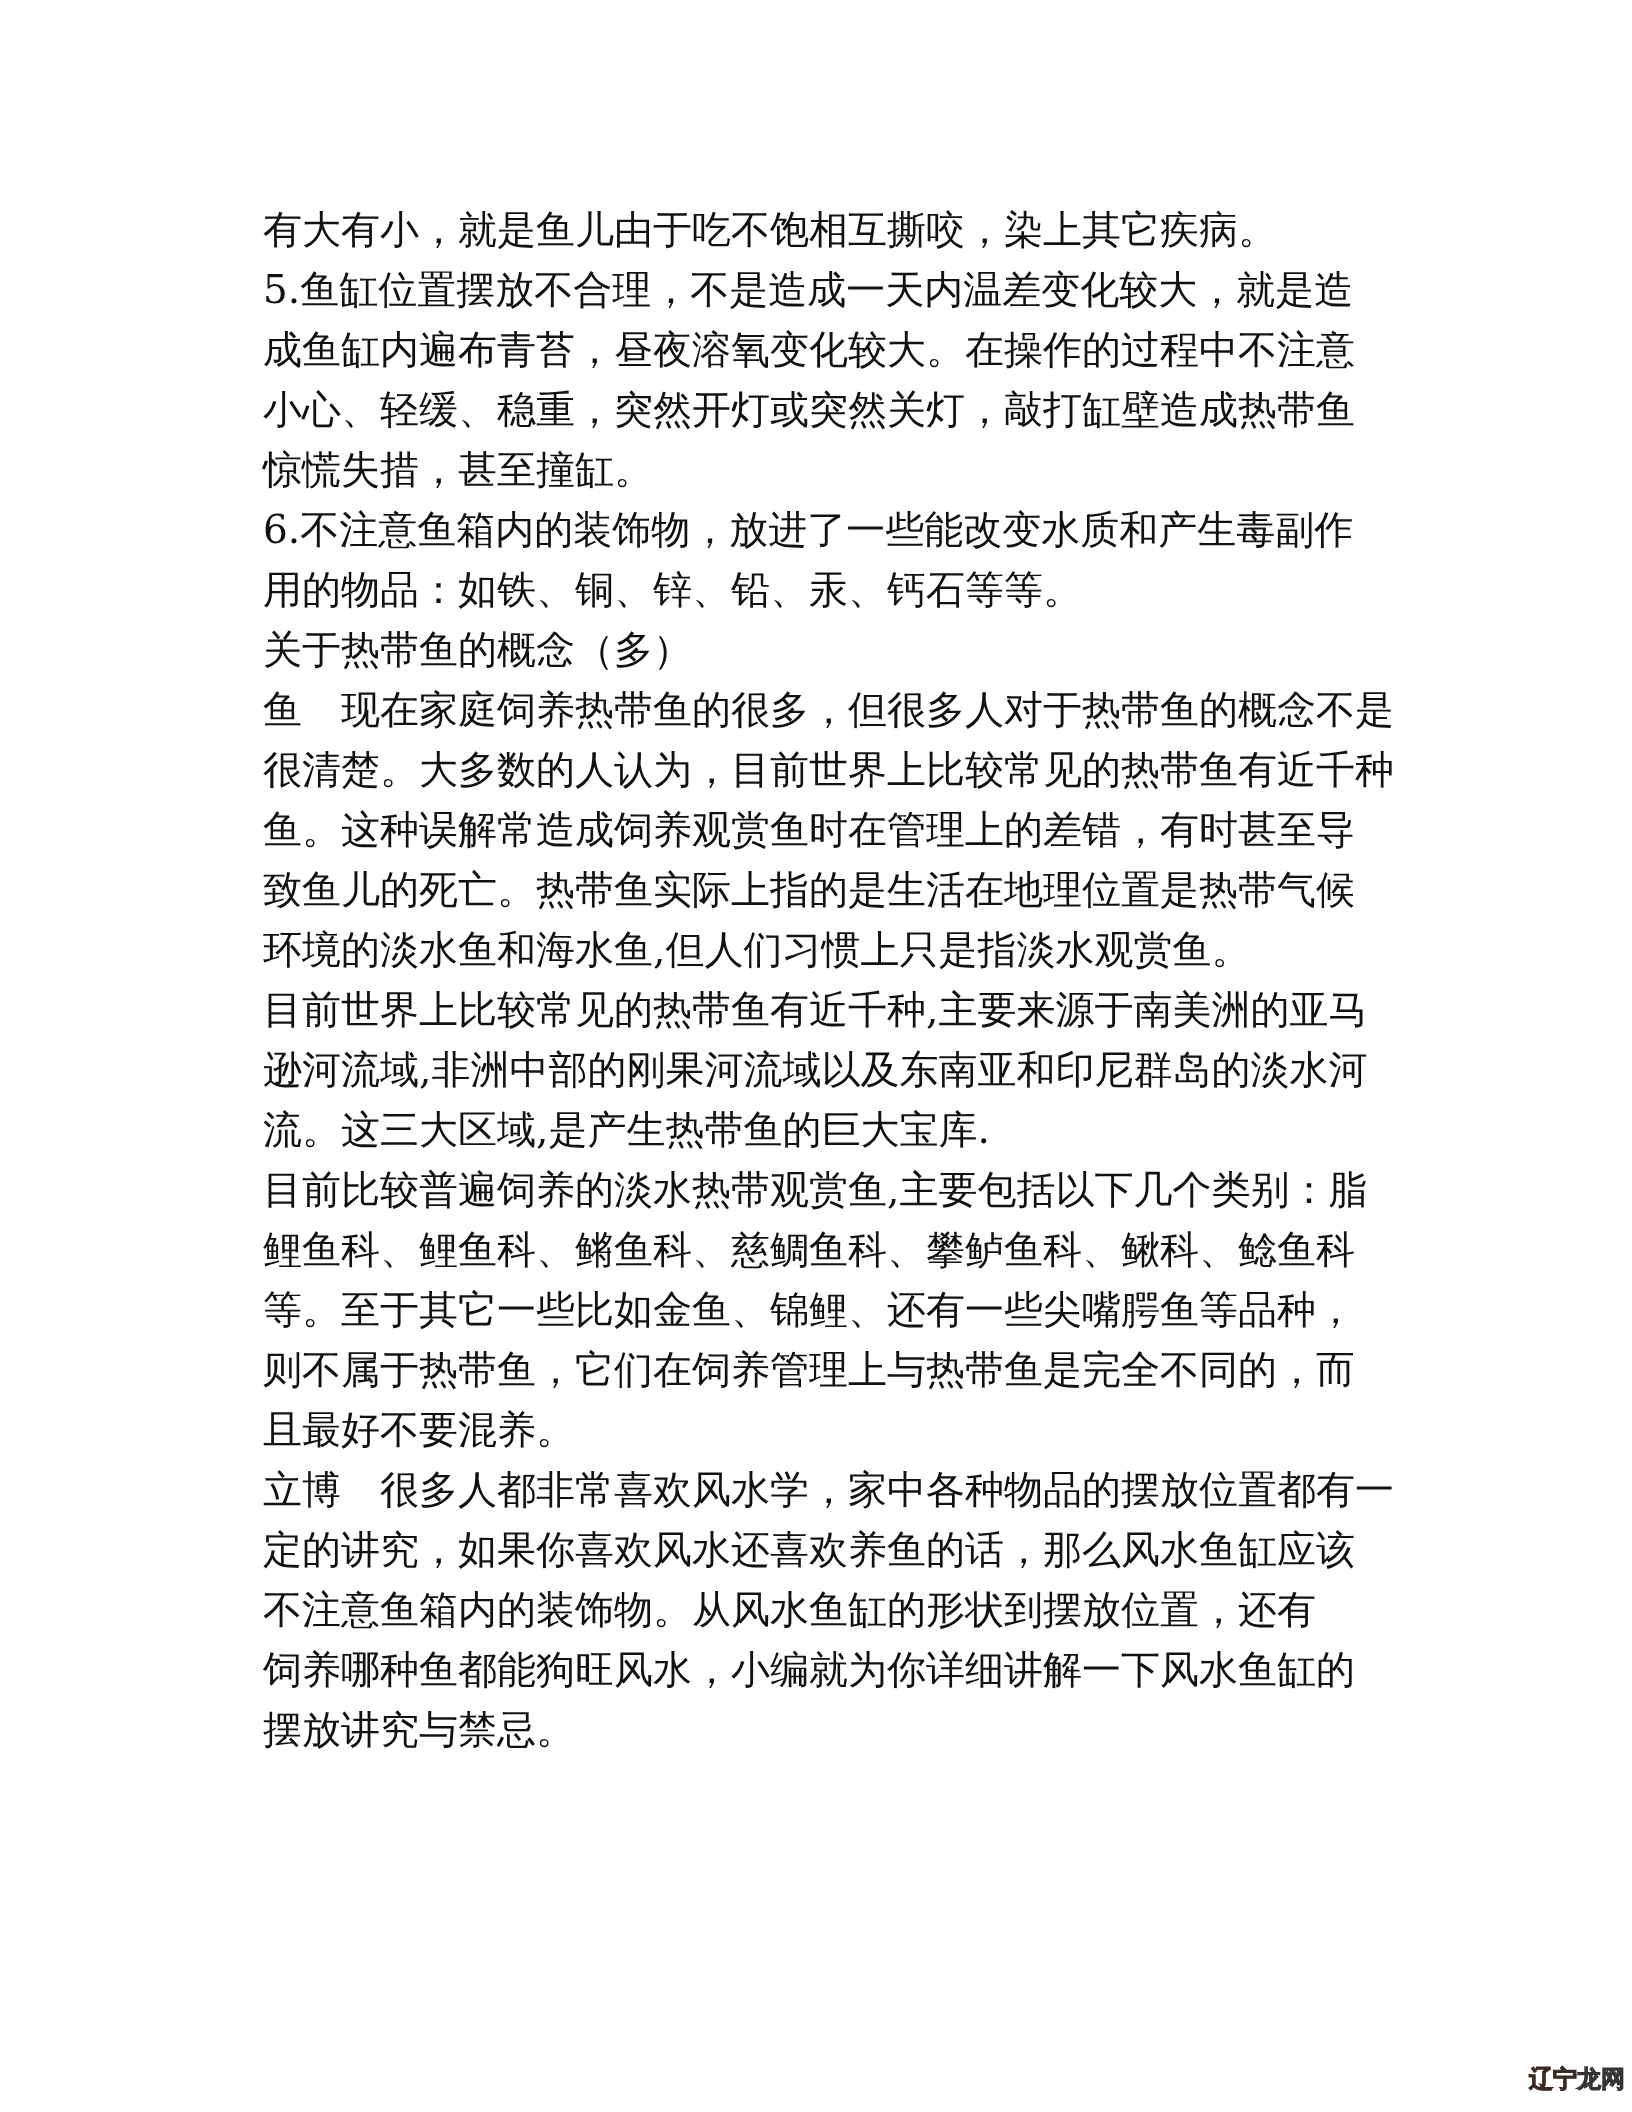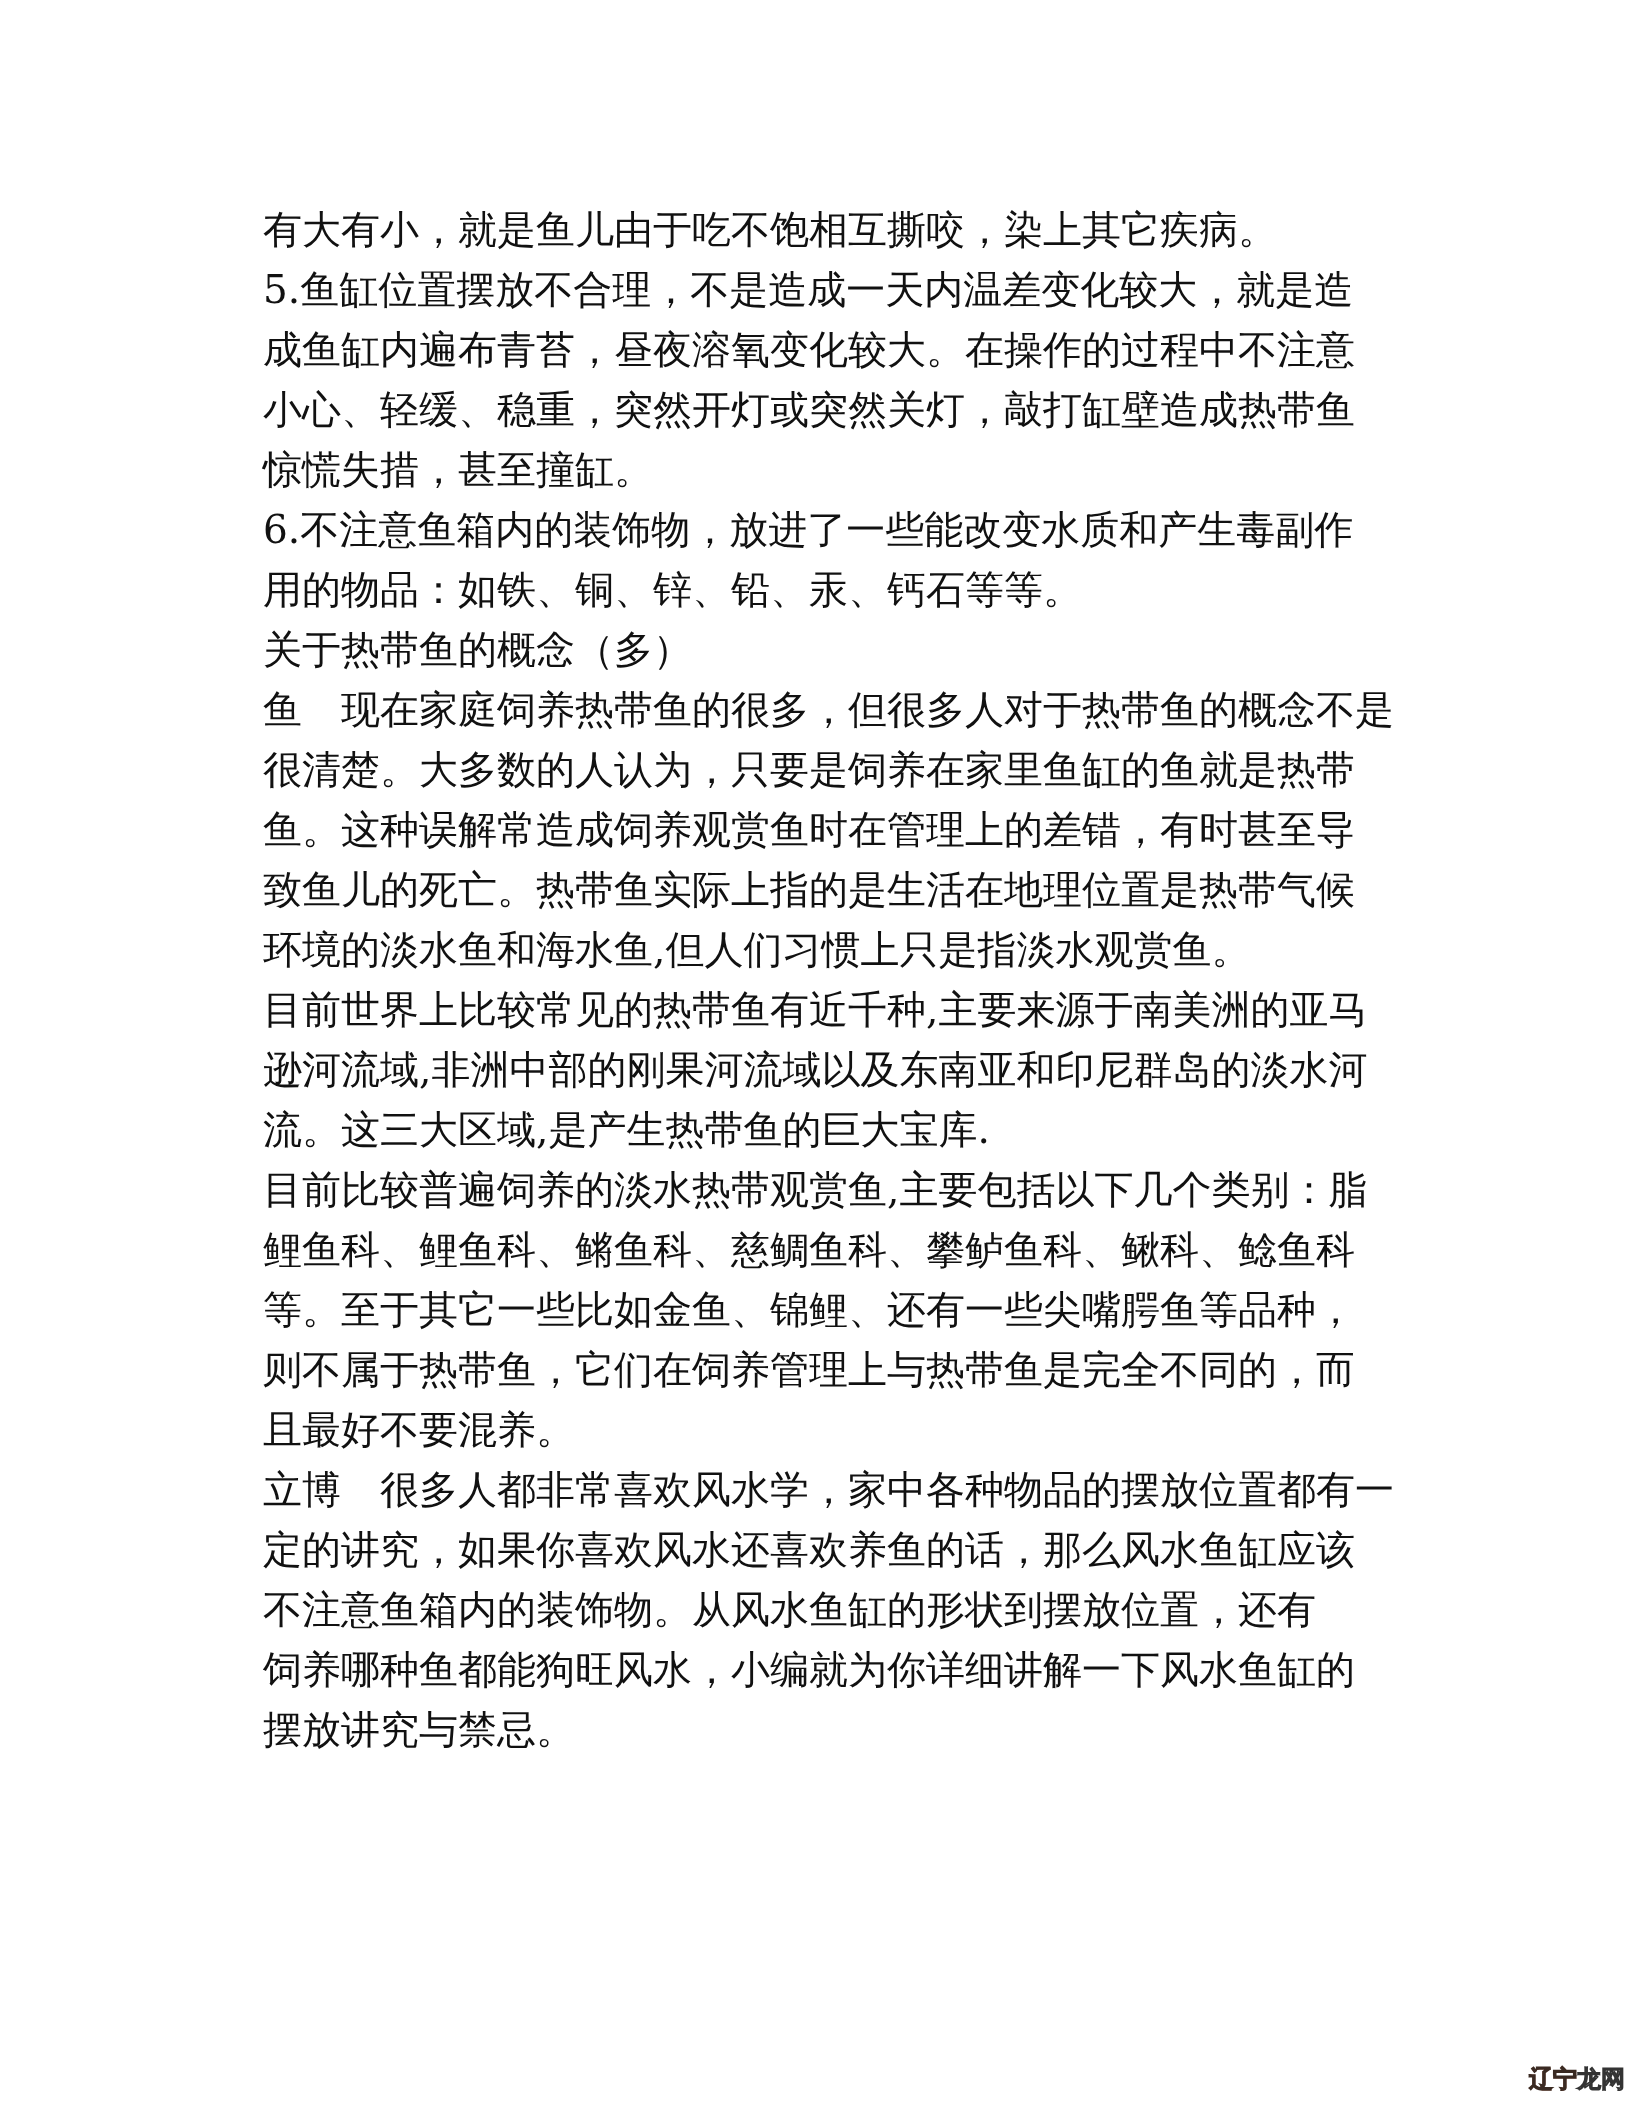--- a/index.html
+++ b/index.html
@@ -67,21 +67,21 @@
   <div class="text-block">
     <span class="line">有大有小，就是鱼儿由于吃不饱相互撕咬，染上其它疾病。</span>
     <span class="line">5.鱼缸位置摆放不合理，不是造成一天内温差变化较大，就是造</span>
     <span class="line">成鱼缸内遍布青苔，昼夜溶氧变化较大。在操作的过程中不注意</span>
     <span class="line">小心、轻缓、稳重，突然开灯或突然关灯，敲打缸壁造成热带鱼</span>
     <span class="line">惊慌失措，甚至撞缸。</span>
     <span class="line">6.不注意鱼箱内的装饰物，放进了一些能改变水质和产生毒副作</span>
     <span class="line">用的物品：如铁、铜、锌、铅、汞、钙石等等。</span>
     <span class="line">关于热带鱼的概念（多）</span>
     <span class="line">鱼　现在家庭饲养热带鱼的很多，但很多人对于热带鱼的概念不是</span>
-    <span class="line">很清楚。大多数的人认为，只要是饲养在家里鱼缸的鱼就是热带</span>
+    <span class="line">很清楚。大多数的人认为，目前世界上比较常见的热带鱼有近千种</span>
     <span class="line">鱼。这种误解常造成饲养观赏鱼时在管理上的差错，有时甚至导</span>
     <span class="line">致鱼儿的死亡。热带鱼实际上指的是生活在地理位置是热带气候</span>
     <span class="line">环境的淡水鱼和海水鱼,但人们习惯上只是指淡水观赏鱼。</span>
     <span class="line">目前世界上比较常见的热带鱼有近千种,主要来源于南美洲的亚马</span>
     <span class="line">逊河流域,非洲中部的刚果河流域以及东南亚和印尼群岛的淡水河</span>
     <span class="line">流。这三大区域,是产生热带鱼的巨大宝库.</span>
     <span class="line">目前比较普遍饲养的淡水热带观赏鱼,主要包括以下几个类别：脂</span>
     <span class="line">鲤鱼科、鲤鱼科、鳉鱼科、慈鲷鱼科、攀鲈鱼科、鳅科、鲶鱼科</span>
     <span class="line">等。至于其它一些比如金鱼、锦鲤、还有一些尖嘴腭鱼等品种，</span>
     <span class="line">则不属于热带鱼，它们在饲养管理上与热带鱼是完全不同的，而</span>

